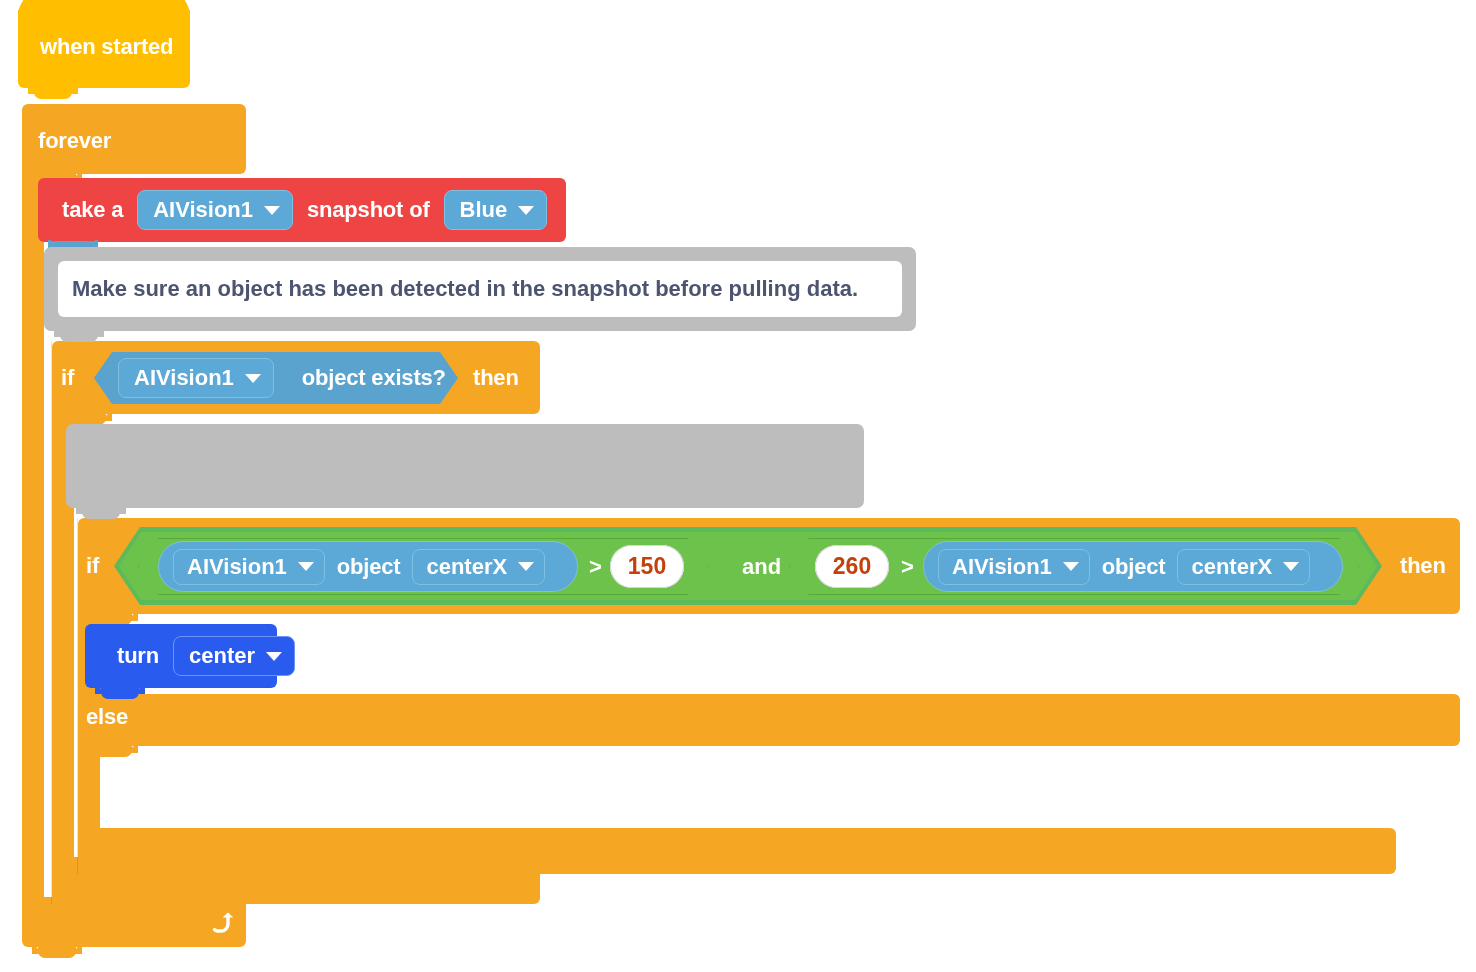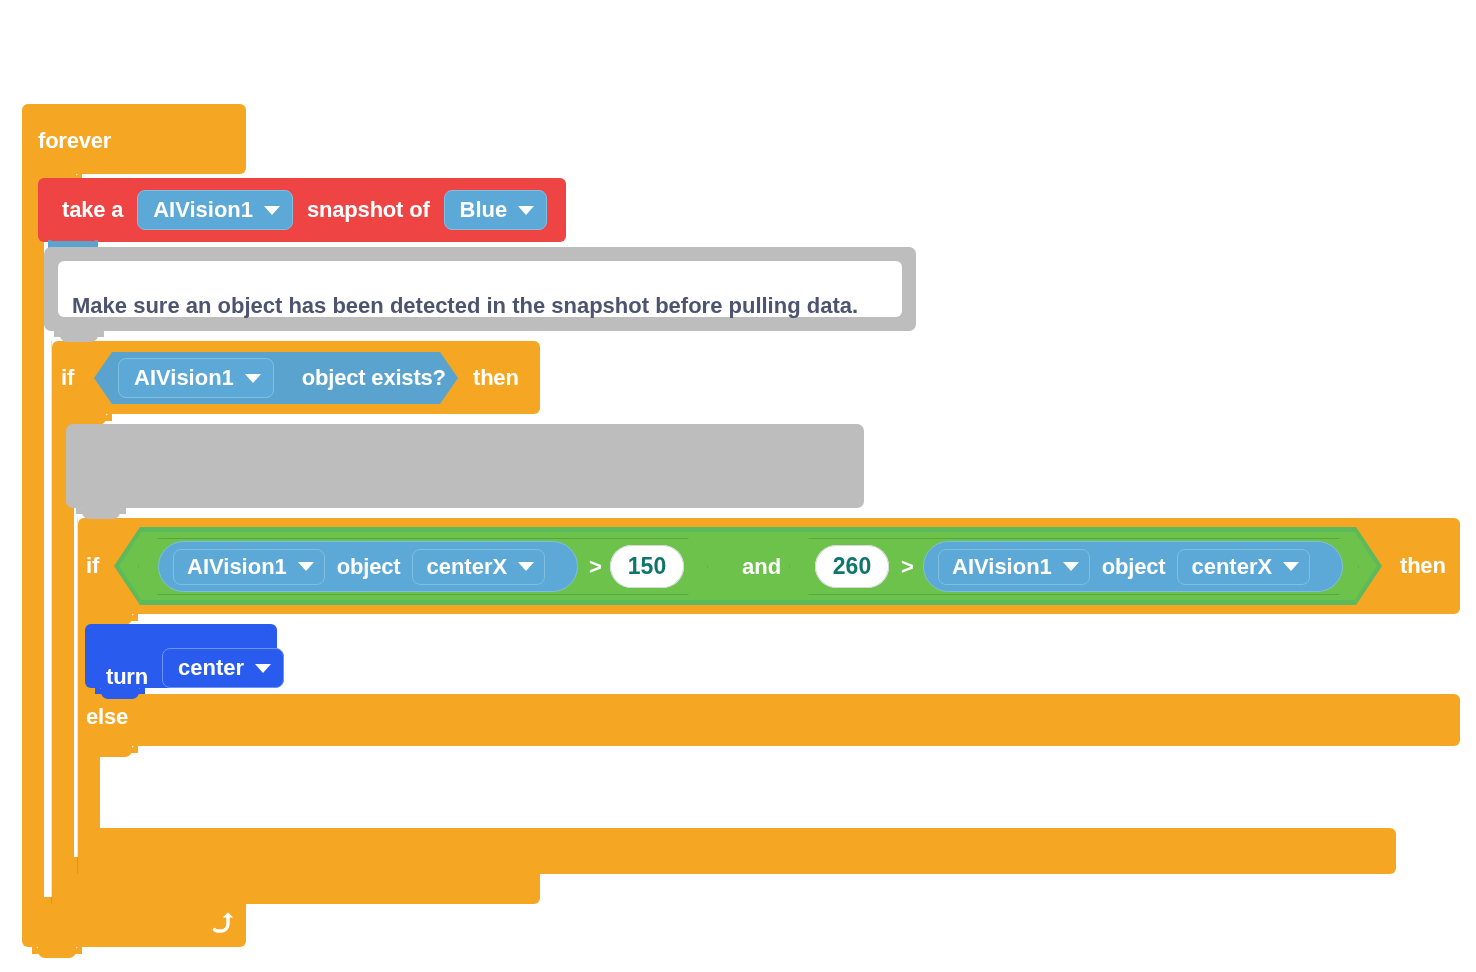--- a/index.html
+++ b/index.html
@@ -114,22 +114,22 @@
   }
   .blue-blk .nub::before { left: -6px; border-radius: 0 6px 0 0; }
   .blue-blk .nub::after  { right: -6px; border-radius: 6px 0 0 0; }
 
   
   .nav-blk {
     position: absolute;
     background: #2A5BEF;
     border-radius: 6px;
     display: flex;
-    align-items: flex-end;
-    padding: 0 21px;
+    align-items: center;
+    padding: 0 32px;
     box-sizing: border-box;
   }
   .nav-blk .nub {
     position: absolute;
     left: 16px; bottom: -11px;
     width: 38px; height: 12px;
     background: #2A5BEF;
     border-radius: 0 0 7px 7px;
   }
   .nav-blk .nub::before, .nav-blk .nub::after {
@@ -175,21 +175,21 @@
     content: ""; position: absolute; top: -1px; width: 7px; height: 8px; background: #BDBDBD;
   }
   .comment .nub::before { left: -6px; border-radius: 0 6px 0 0; }
   .comment .nub::after  { right: -6px; border-radius: 6px 0 0 0; }
   .comment-field {
     position: absolute;
     left: 14px; top: 14px; right: 14px; bottom: 14px;
     background: #ffffff;
     border-radius: 6px;
     display: flex;
-    align-items: flex-end;
+    align-items: center;
     padding-left: 14px;
     box-sizing: border-box;
   }
   .comment-text {
     color: #4C5470;
     font-weight: bold;
     font-size: 22px;
     white-space: nowrap;
     line-height: 1;
   }
@@ -237,21 +237,21 @@
   .num-oval {
     position: absolute;
     background: #ffffff;
     border-radius: 999px;
     display: flex;
     align-items: center;
     justify-content: center;
     box-shadow: inset 0 0 0 1px #d6d6d6;
   }
   .num-oval .txt {
-    color: #0f766e;
+    color: #c2410c;
     font-weight: bold;
     font-size: 23px;
     line-height: 1;
   }
   .op {
     position: absolute;
     color: #fff;
     font-weight: bold;
     font-size: 22px;
     line-height: 1;
@@ -353,20 +353,27 @@
         <span class="caret"></span>
       </div>
       <span class="lbl">object</span>
       <div class="dd dd-blue" style="padding:6px 10px 6px 13px;">
         <span class="txt">centerX</span>
         <span class="caret"></span>
       </div>
     </div>
   </div>
 
+  <div class="abs hat-wrap">
+    <div class="hat-body">
+      <div class="hat-top"></div>
+      <span class="lbl hat-label">when started</span>
+      <div class="hat-nub"></div>
+    </div>
+  </div>
 
   <div class="blue-blk" style="left:38px; top:178px; width:528px; height:64px; gap:14px; padding-left:24px;">
     <span class="lbl">take a</span>
     <div class="dd dd-blue">
       <span class="txt">AIVision1</span>
       <span class="caret"></span>
     </div>
     <span class="lbl">snapshot of</span>
     <div class="dd dd-blue">
       <span class="txt">Blue</span>

